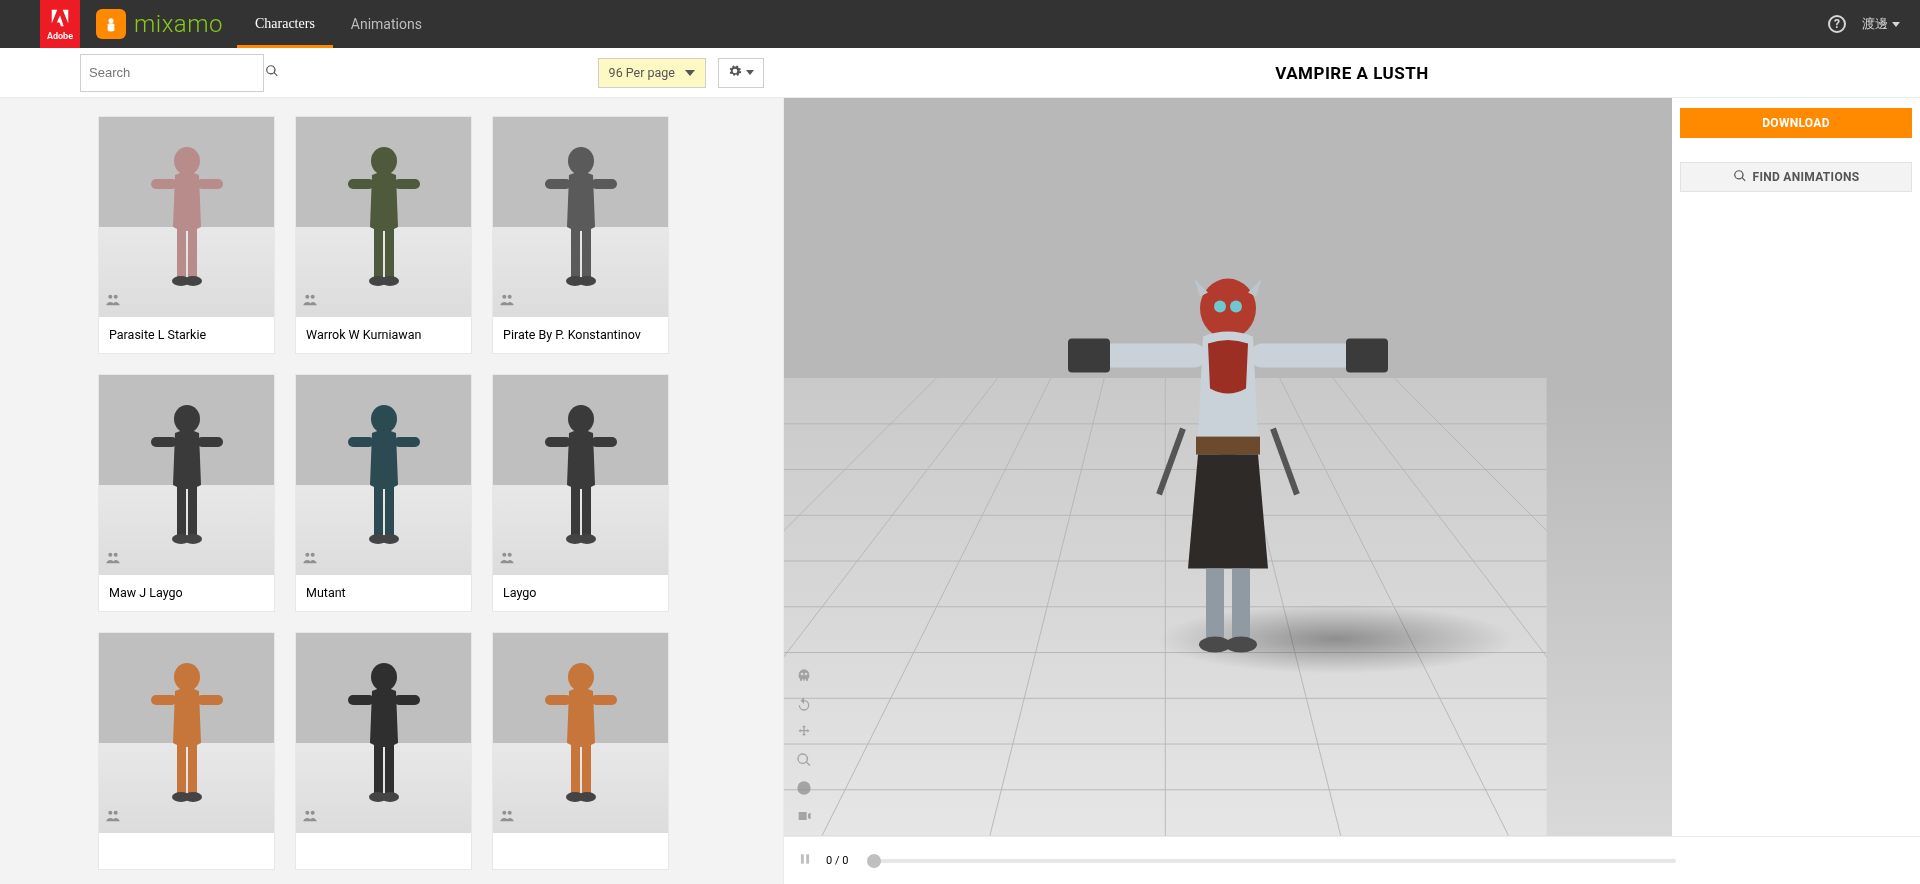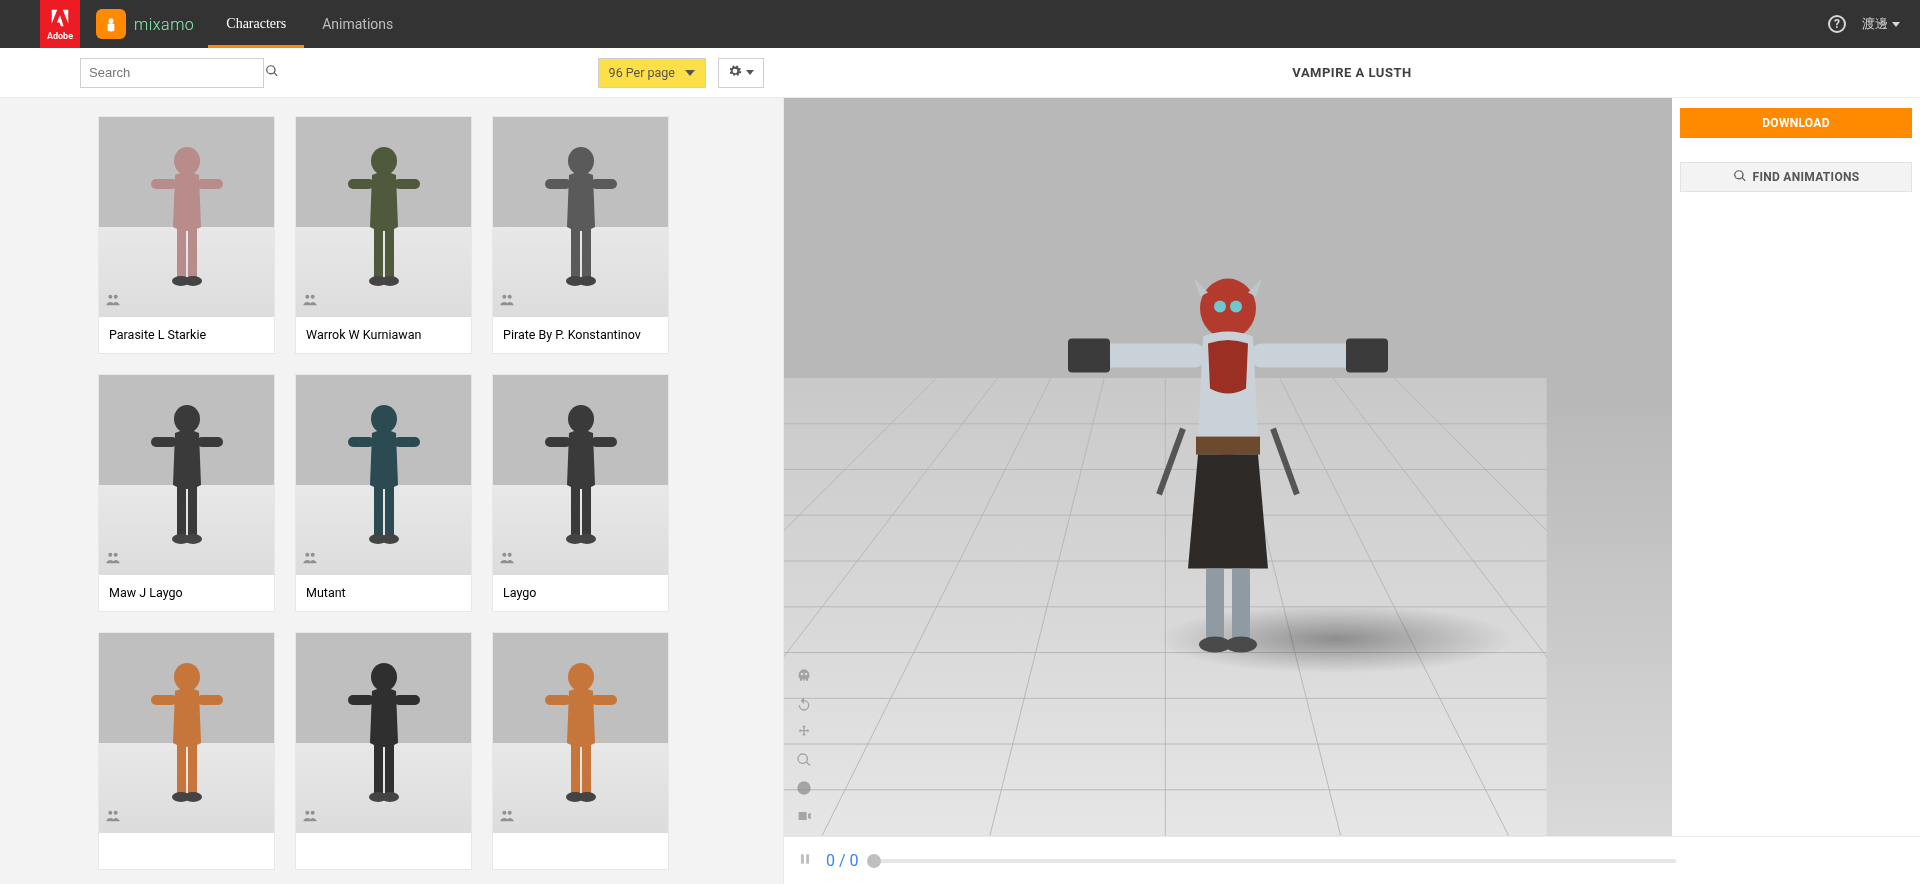--- a/index.html
+++ b/index.html
@@ -7,43 +7,43 @@
 .app { display: flex; flex-direction: column; height: 884px; width: 1920px; }
 
 
 .topbar { height: 48px; background: #333333; display: flex; align-items: stretch; }
 .adobe-badge { width: 40px; background: #ed1c24; color: #fff; display: flex; flex-direction: column; align-items: center; justify-content: center; margin-left: 40px; margin-right: 12px; font-size: 9px; font-weight: 600; }
 .adobe-badge svg { width: 22px; height: 22px; }
 .adobe-badge span { margin-top: 2px; }
 .logo { display: flex; align-items: center; padding: 0 14px 0 4px; }
 .logo-icon { width: 30px; height: 30px; background: #ff8a00; border-radius: 6px; display: flex; align-items: center; justify-content: center; margin-right: 8px; }
 .logo-icon svg { width: 20px; height: 20px; fill: #fff; }
-.logo-text { color: #86efac; font-size: 16px; font-weight: 300; letter-spacing: 0.5px; }
+.logo-text { color: #84cc16; font-size: 24px; font-weight: 300; letter-spacing: 0.5px; }
 .nav-tabs { display: flex; align-items: stretch; }
 .nav-tab { display: flex; align-items: center; padding: 0 18px; color: #bdbdbd; cursor: pointer; font-size: 14px; position: relative; }
 .nav-tab.active { color: #fff; font-family: Liberation Serif, serif; }
 .nav-tab.active::after { content: ""; position: absolute; left: 0; right: 0; bottom: 0; height: 3px; background: #ff8a00; }
 .topbar-spacer { flex: 1; }
 .topbar-right { display: flex; align-items: center; padding-right: 20px; gap: 16px; color: #d6d6d6; font-size: 13px; }
 .help-icon { width: 18px; height: 18px; border: 2px solid #d6d6d6; border-radius: 50%; display: flex; align-items: center; justify-content: center; font-weight: 700; font-size: 12px; cursor: pointer; }
 .user-menu { display: flex; align-items: center; gap: 4px; cursor: pointer; }
 .caret-down { width: 0; height: 0; border-left: 4px solid transparent; border-right: 4px solid transparent; border-top: 5px solid #d6d6d6; }
 
 
 .toolbar { height: 50px; border-bottom: 1px solid #eaeaea; display: flex; align-items: center; }
 .toolbar-left { width: 784px; display: flex; align-items: center; padding: 0 20px 0 80px; gap: 12px; }
-.search-wrap { width: 184px; height: 30px; border: 1px solid #cfcfcf; display: flex; align-items: center; padding: 0 8px; }
+.search-wrap { width: 184px; height: 38px; border: 1px solid #cfcfcf; display: flex; align-items: center; padding: 0 8px; }
 .search-wrap input { flex: 1; border: none; outline: none; font-size: 13px; color: #555; background: transparent; }
 .search-wrap .mag { color: #555; }
 .toolbar-left-spacer { flex: 1; }
-.perpage { height: 30px; border: 1px solid #cfcfcf; padding: 0 10px; display: flex; align-items: center; gap: 10px; font-size: 12.5px; color: #555; cursor: pointer; background: #fde047; }
+.perpage { height: 30px; border: 1px solid #cfcfcf; padding: 0 10px; display: flex; align-items: center; gap: 10px; font-size: 12.5px; color: #555; cursor: pointer; background: #fef9c3; }
 .perpage .tri { width: 0; height: 0; border-left: 5px solid transparent; border-right: 5px solid transparent; border-top: 6px solid #555; }
 .settings-btn { height: 30px; width: 46px; border: 1px solid #cfcfcf; display: flex; align-items: center; justify-content: center; gap: 4px; cursor: pointer; background: #fff; color: #555; }
 .settings-btn .caret-down { border-top-color: #555; }
-.toolbar-right { flex: 1; display: flex; align-items: center; justify-content: center; font-weight: 700; letter-spacing: 0.5px; color: #404040; font-size: 13px; }
+.toolbar-right { flex: 1; display: flex; align-items: center; justify-content: center; font-weight: 700; letter-spacing: 0.5px; color: #000000; font-size: 17px; }
 
 
 .main { flex: 1; display: flex; min-height: 0; }
 .browse-col { width: 784px; background: #f3f3f3; border-right: 1px solid #eaeaea; position: relative; overflow: hidden; display: flex; }
 .grid-scroll { flex: 1; overflow-y: scroll; padding: 18px 0 18px 98px; }
 .grid { display: flex; flex-wrap: wrap; gap: 20px; width: 590px; }
 .card { width: 177px; background: #fff; border: 1px solid #e7e7e7; cursor: pointer; }
 .thumb { width: 100%; height: 200px; background: linear-gradient(#bfbfbf 0%, #bfbfbf 55%, #e8e8e8 55%, #dcdcdc 100%); position: relative; display: flex; align-items: center; justify-content: center; overflow: hidden; }
 .thumb .silhouette-icon { position: absolute; left: 6px; bottom: 6px; color: rgba(0,0,0,0.35); }
 .char-fig { position: relative; width: 100px; height: 160px; display: flex; align-items: center; justify-content: center; }
@@ -64,21 +64,21 @@
 .viewport-tools { position: absolute; left: 10px; bottom: 10px; display: flex; flex-direction: column; gap: 8px; color: #8a8a8a; }
 .vt-btn { width: 20px; height: 20px; display: flex; align-items: center; justify-content: center; cursor: pointer; opacity: 0.7; }
 .side-panel { width: 248px; padding: 10px 8px 0 8px; display: flex; flex-direction: column; gap: 8px; }
 .btn { height: 30px; display: flex; align-items: center; justify-content: center; font-size: 12px; font-weight: 700; letter-spacing: 0.3px; cursor: pointer; border: 1px solid transparent; }
 .btn-primary { background: #ff8a00; color: #fff; }
 .btn-secondary { background: #f3f3f3; color: #555; border-color: #e2e2e2; }
 .btn .icon-left { margin-right: 6px; }
 
 .playback { height: 48px; border-top: 1px solid #eaeaea; display: flex; align-items: center; padding: 0 14px; gap: 14px; }
 .play-btn { color: #bfbfbf; cursor: pointer; }
-.frame-readout { color: #3b82f6; font-size: 16px; min-width: 34px; }
+.frame-readout { color: #000000; font-size: 11px; min-width: 34px; }
 .slider { flex: 1; height: 4px; background: #e6e6e6; border-radius: 2px; position: relative; margin-right: 230px; }
 .slider-thumb { position: absolute; left: 0; top: 50%; width: 14px; height: 14px; background: #bfbfbf; border-radius: 50%; transform: translate(-50%, -50%); }
 
 
 .mag svg, .gear svg { width: 14px; height: 14px; fill: currentColor; }
 </style>
 </head>
 <body>
 
 <div class="app">

